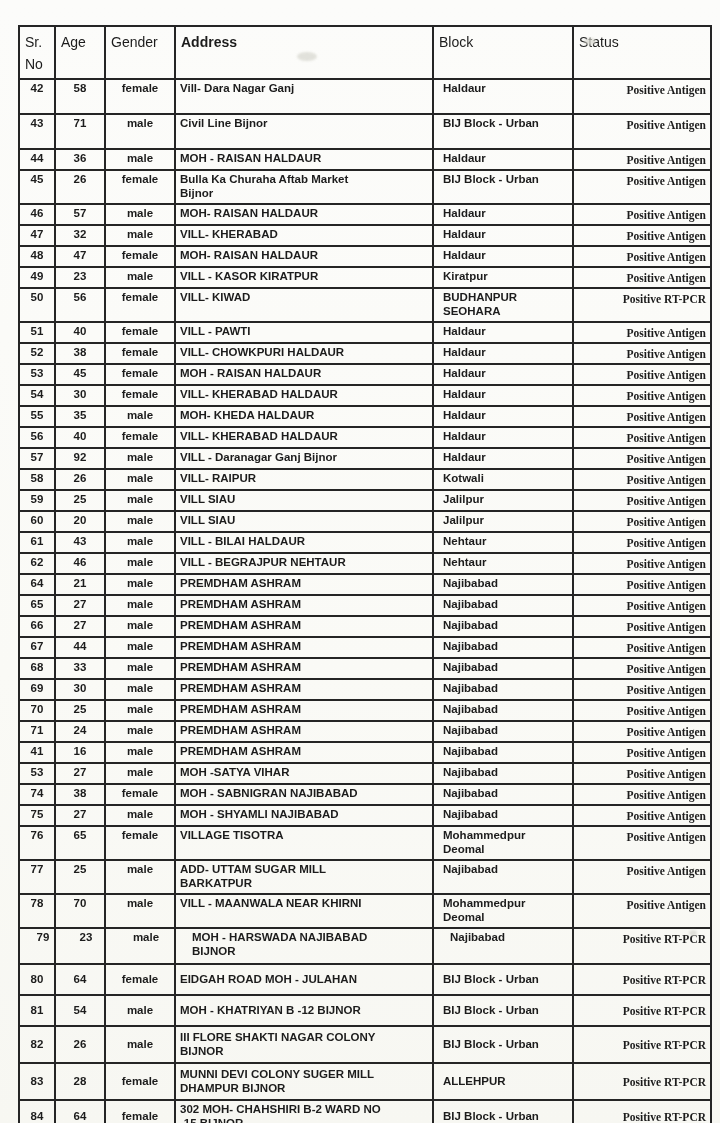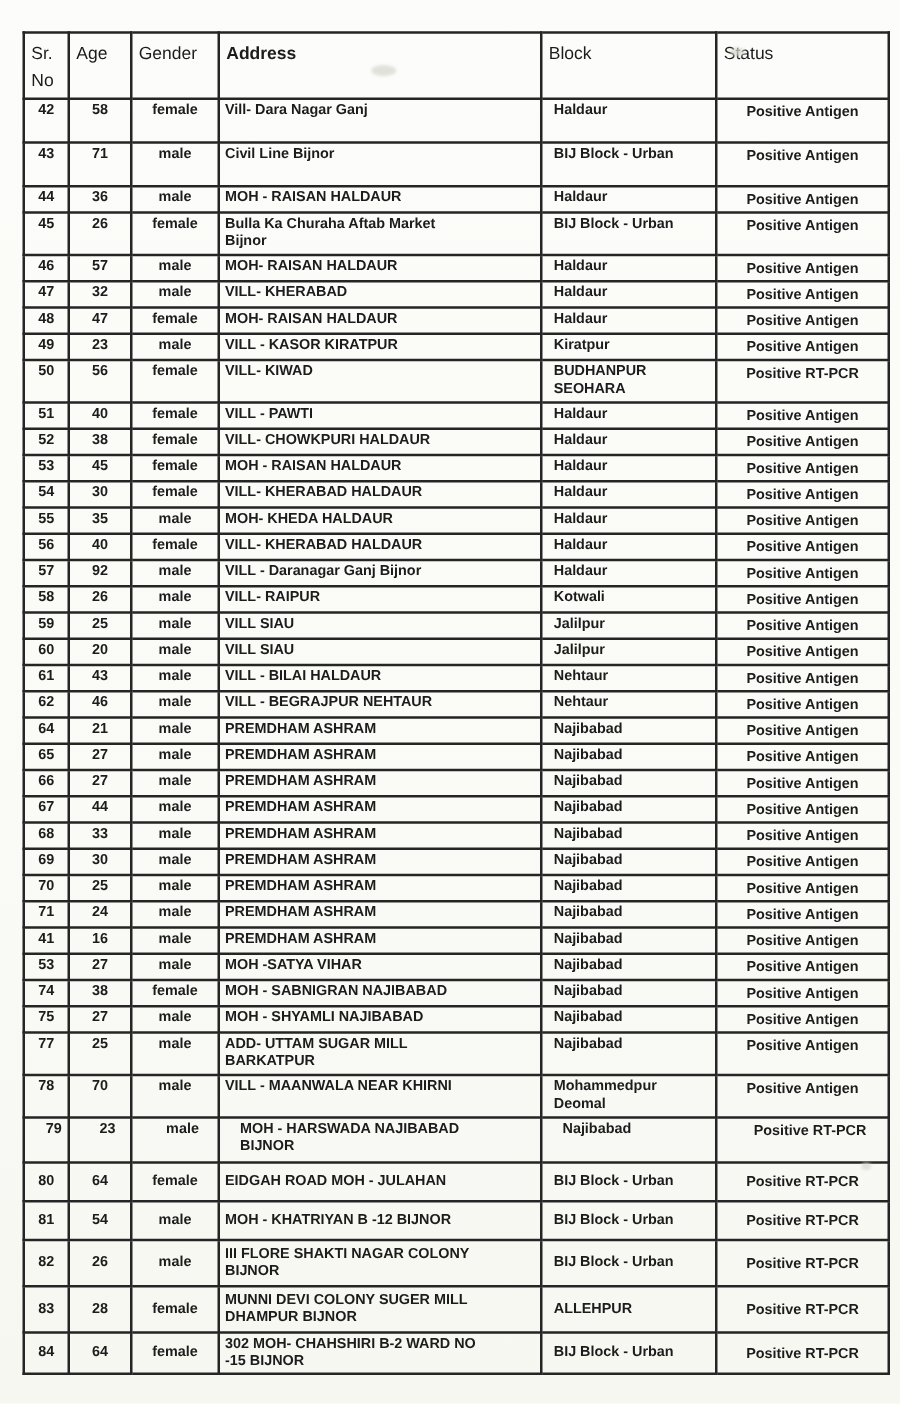--- a/index.html
+++ b/index.html
@@ -47,21 +47,21 @@
   }
   .c-sr    { width: 36px; }
   .c-age   { width: 50px; }
   .c-gender{ width: 70px; }
   .c-address{ width: 258px; font-weight: bold; }
   .c-block { width: 140px; }
   .c-status{ width: 138px; }
   td.c-sr, td.c-age, td.c-gender { text-align: center; }
   td.c-address { text-align: left; }
   td.c-block { padding-left: 9px; }
-  td.c-status { text-align: center; padding-top: 3px; }
+  td.c-status { text-align: right; padding-top: 3px; font-family: Liberation Serif, serif; }
   
   tr[data-sr="42"] td, tr[data-sr="43"] td { height: 35px; }
   tr[data-sr="45"] td, tr[data-sr="50"] td,
   tr[data-sr="76"] td, tr[data-sr="77"] td,
   tr[data-sr="78"] td { height: 34px; }
   tr[data-sr="79"] td { height: 36px; padding-left: 16px; }
   tr[data-sr="80"] td, tr[data-sr="81"] td { height: 31px; vertical-align: middle; }
   tr[data-sr="82"] td, tr[data-sr="83"] td { height: 37px; vertical-align: middle; }
   tr[data-sr="84"] td { height: 33px; vertical-align: middle; }
   
@@ -361,20 +361,29 @@
     <td class="c-status">Positive Antigen</td>
   </tr>
         <tr data-sr="75">
     <td class="c-sr">75</td>
     <td class="c-age">27</td>
     <td class="c-gender">male</td>
     <td class="c-address">MOH - SHYAMLI NAJIBABAD</td>
     <td class="c-block">Najibabad</td>
     <td class="c-status">Positive Antigen</td>
   </tr>
+        <tr data-sr="76">
+    <td class="c-sr">76</td>
+    <td class="c-age">65</td>
+    <td class="c-gender">female</td>
+    <td class="c-address">VILLAGE TISOTRA</td>
+    <td class="c-block">Mohammedpur
+Deomal</td>
+    <td class="c-status">Positive Antigen</td>
+  </tr>
         <tr data-sr="77">
     <td class="c-sr">77</td>
     <td class="c-age">25</td>
     <td class="c-gender">male</td>
     <td class="c-address">ADD- UTTAM SUGAR MILL
 BARKATPUR</td>
     <td class="c-block">Najibabad</td>
     <td class="c-status">Positive Antigen</td>
   </tr>
         <tr data-sr="78">

